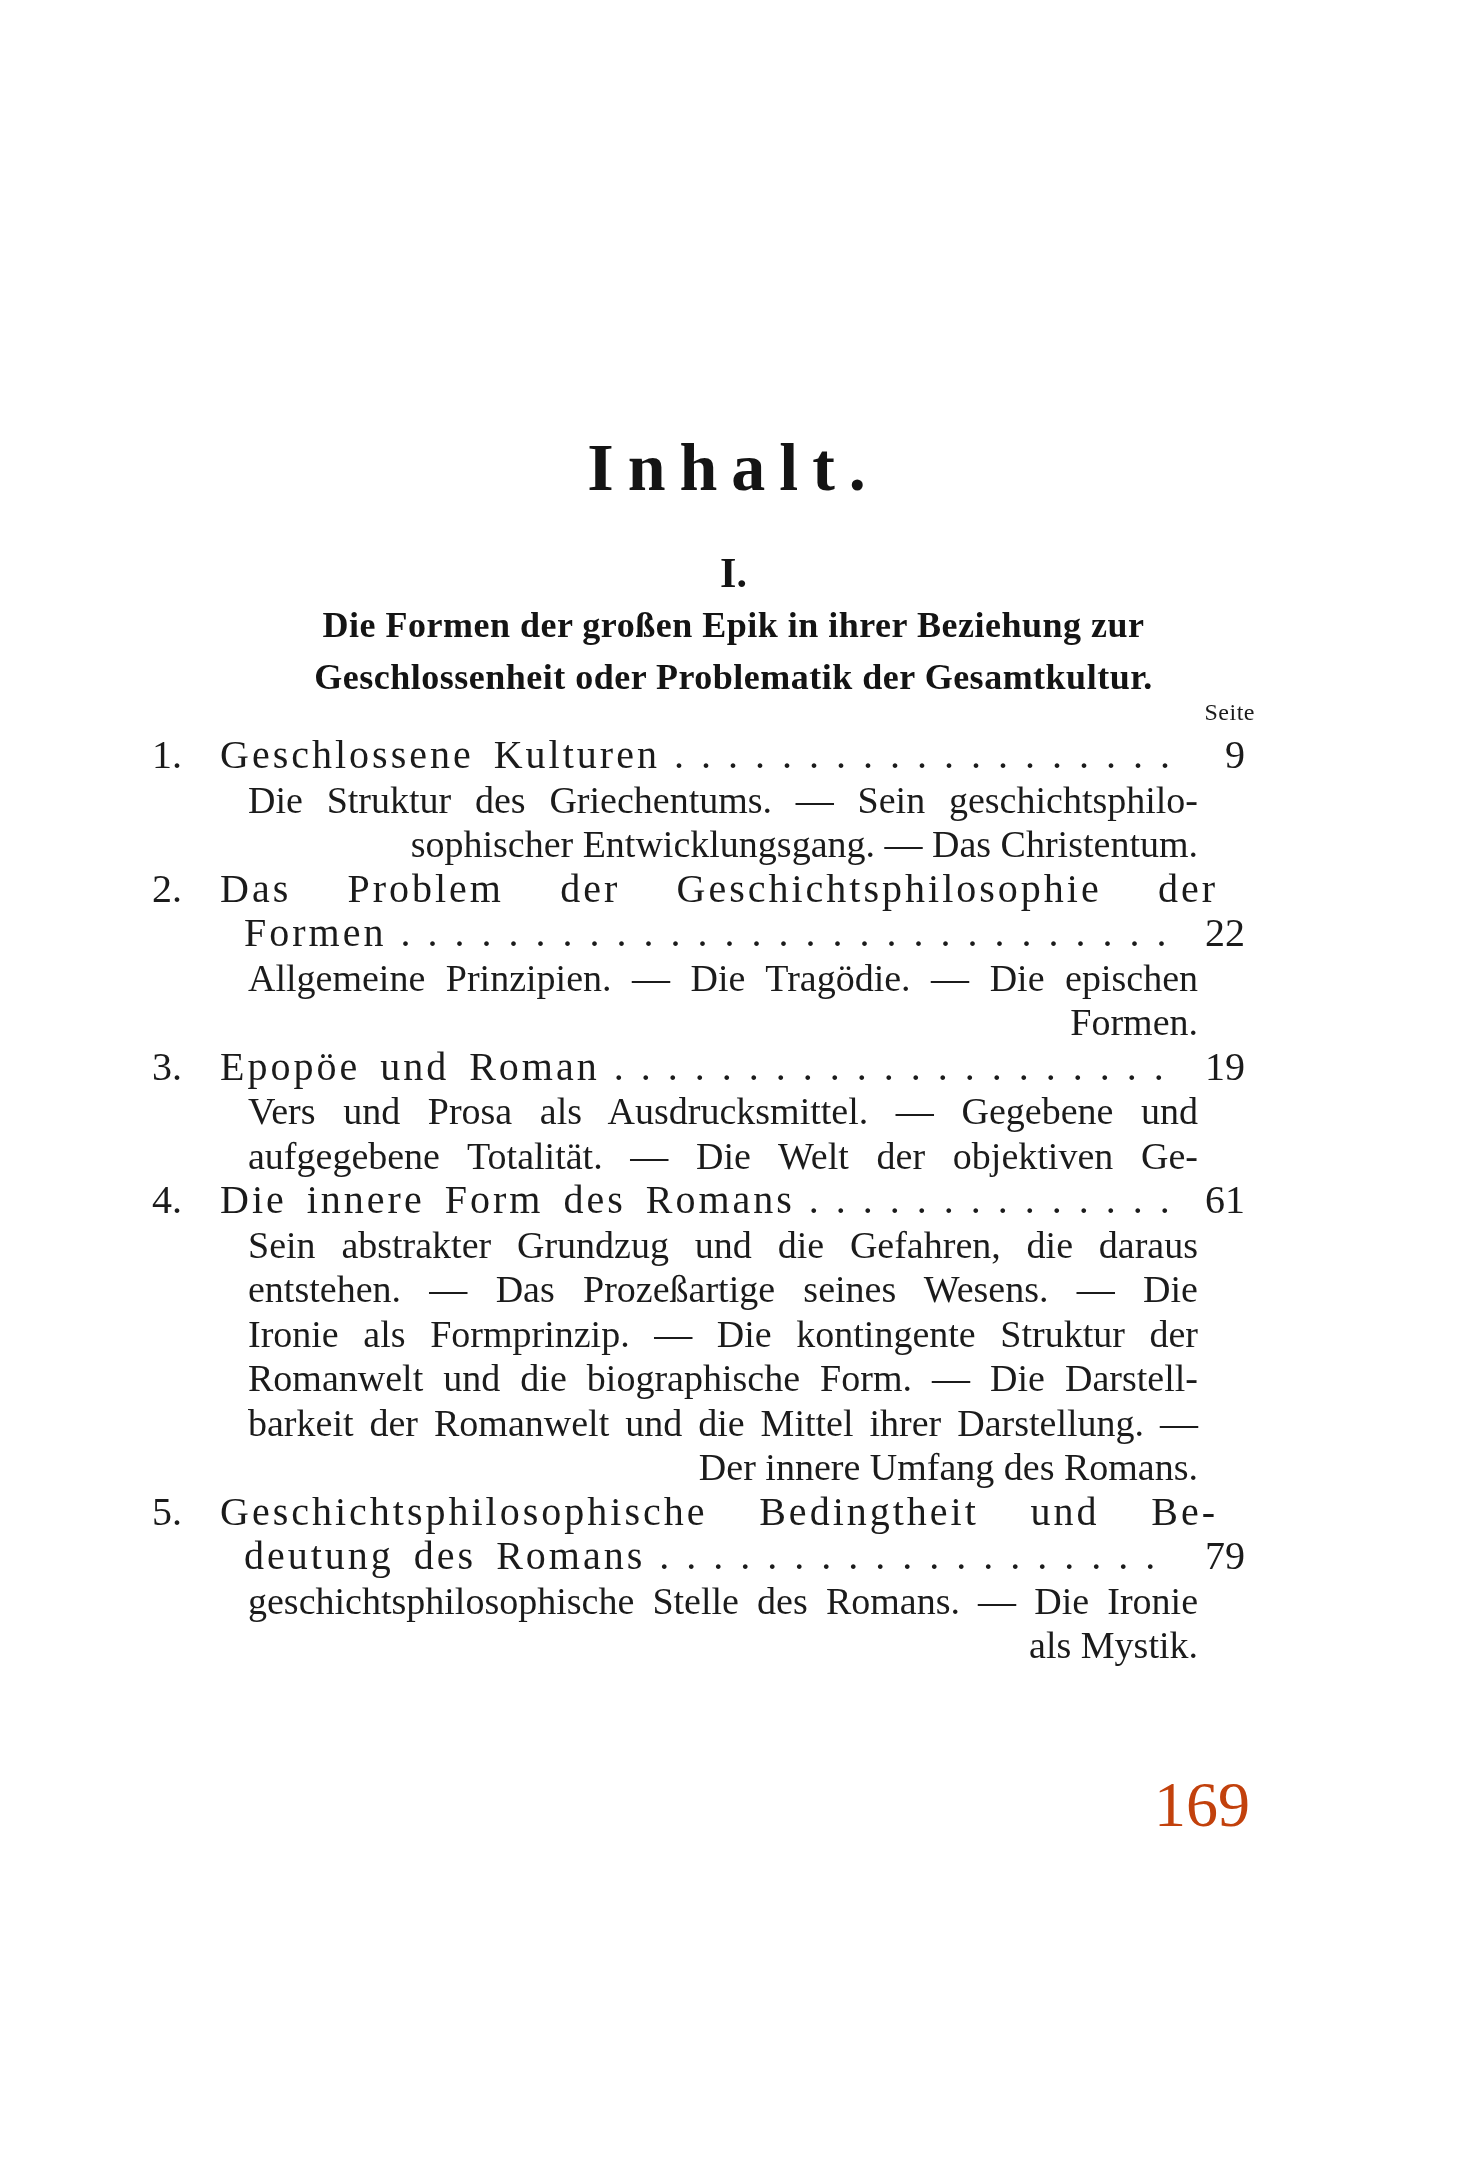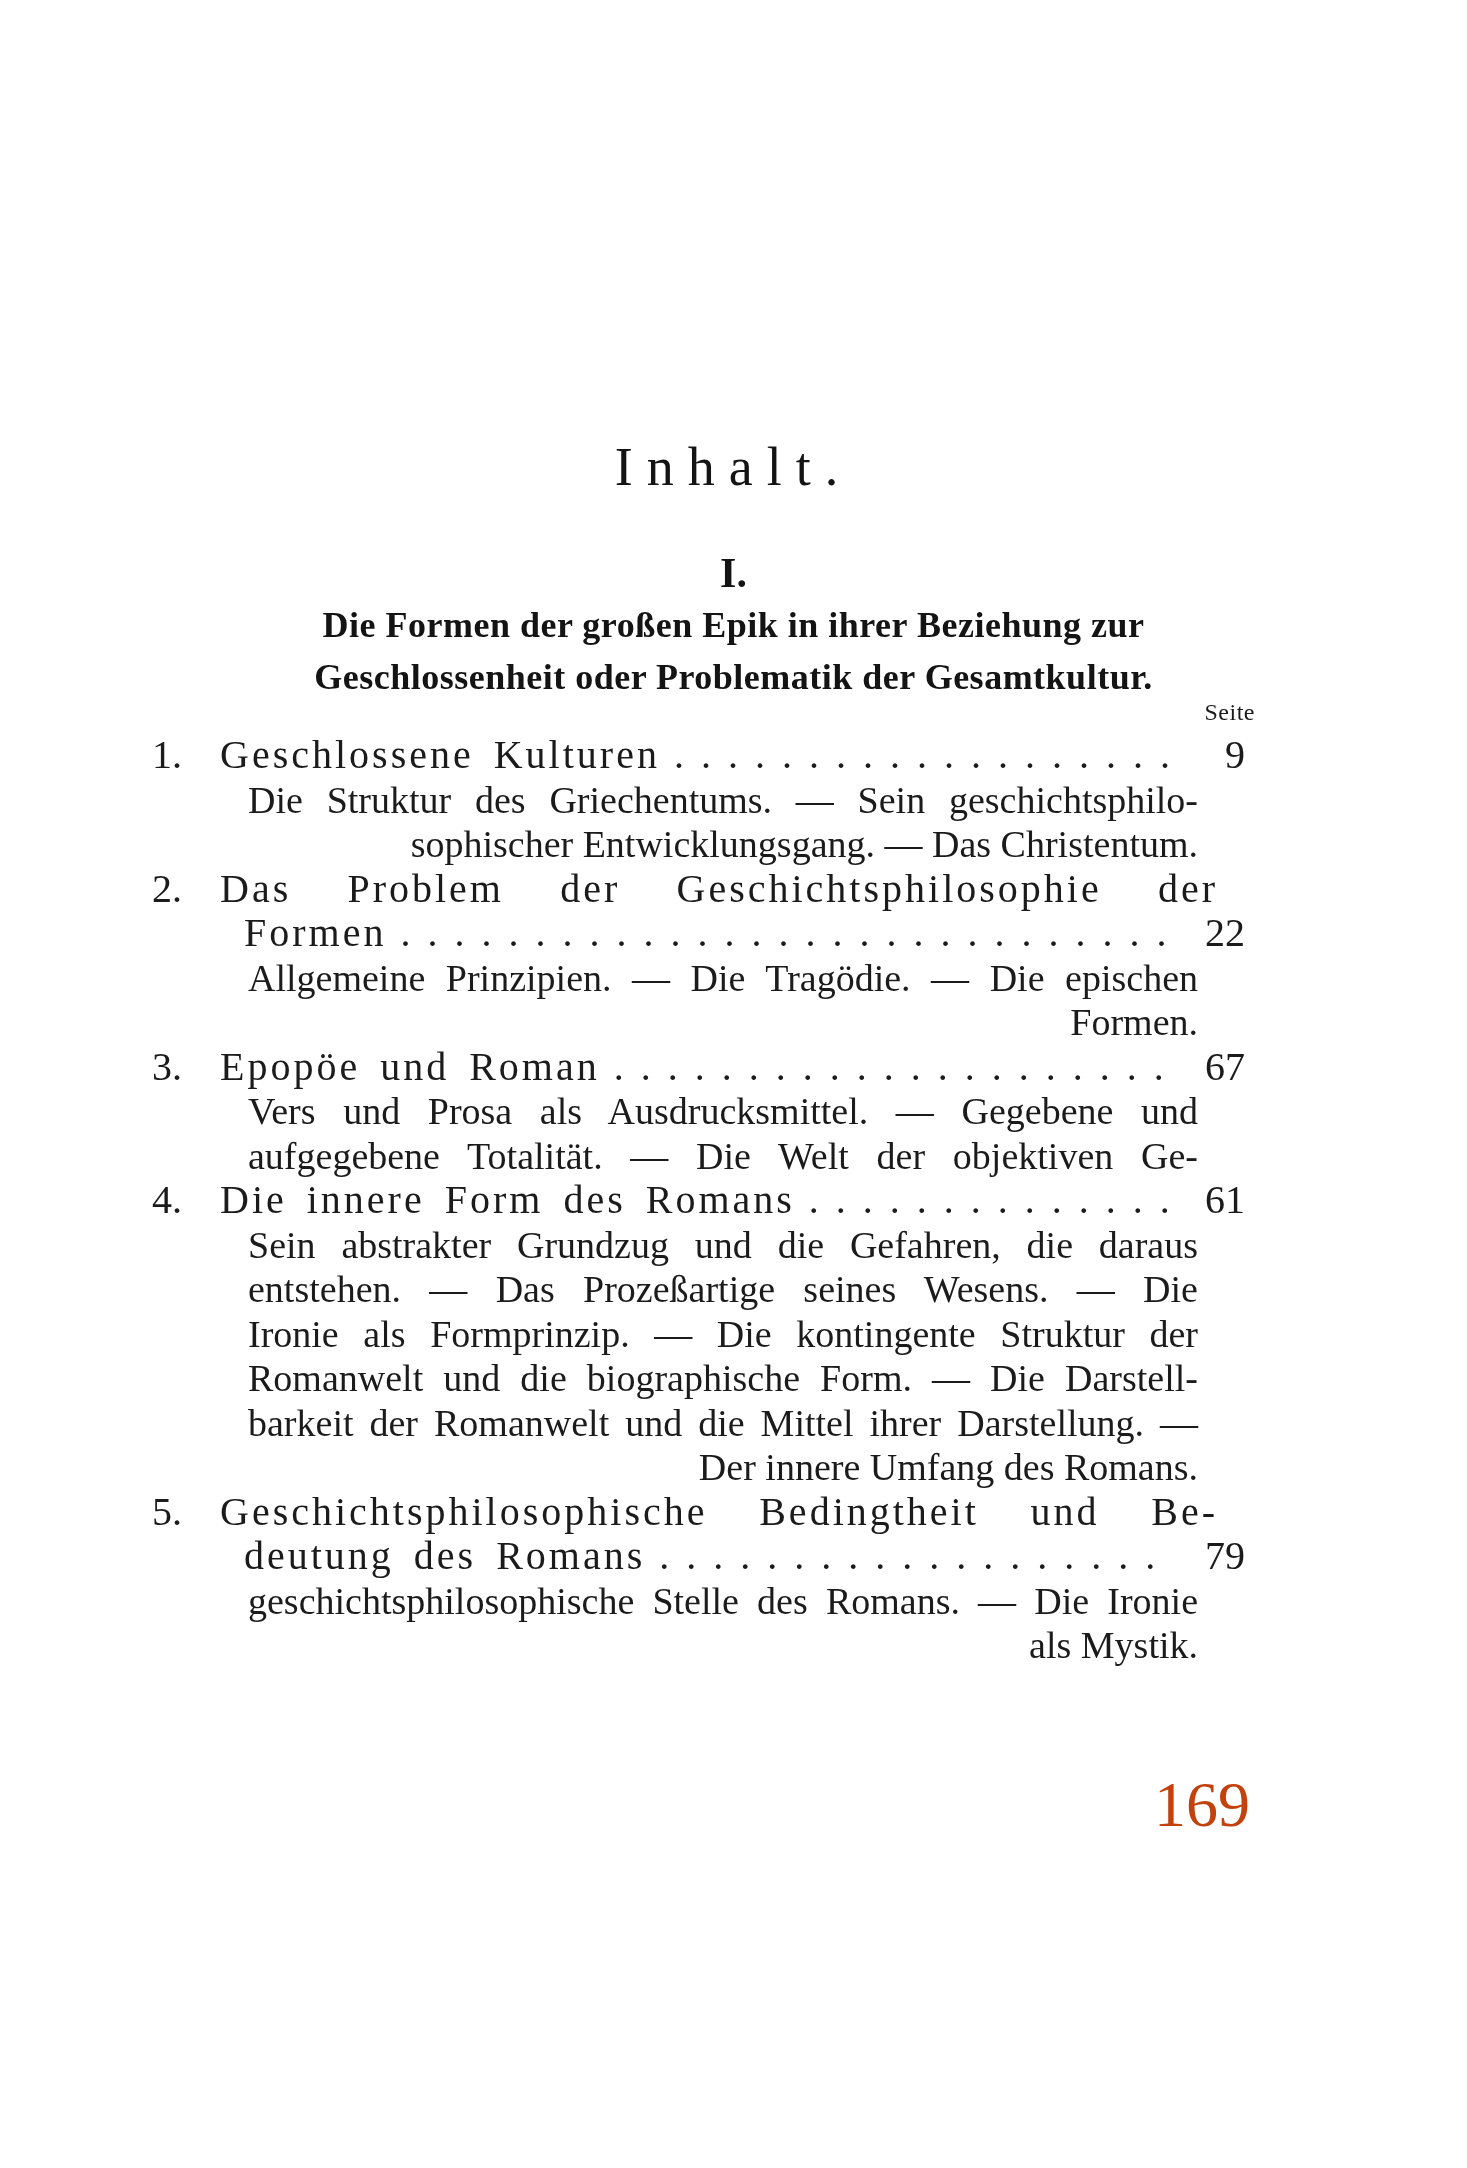--- a/index.html
+++ b/index.html
@@ -14,22 +14,22 @@
     background: #ffffff;
     color: #1b1b1b;
     overflow: hidden;
   }
 
   
   .inhalt {
     position: absolute; top: 430px; left: 0; width: 100%;
     margin: 0;
     text-align: center;
-    font-size: 54px; line-height: 74px;
-    font-weight: 400;
+    font-size: 68px; line-height: 74px;
+    font-weight: 700;
     letter-spacing: 14px;
     color: #141414;
   }
 
   
   .numeral {
     position: absolute; top: 552px; left: 0; width: 100%;
     text-align: center;
     font-size: 42px; line-height: 42px;
     font-weight: 700;
@@ -151,21 +151,21 @@
         <div class="dl j">Allgemeine Prinzipien. — Die Tragödie. — Die epischen</div>
         <div class="dl">Formen.</div>
       </div>
     </div>
 
     <div class="entry">
       <div class="tline">
         <span class="num">3.</span>
         <span class="ttl">Epopöe und Roman</span>
         <span class="leader"></span>
-        <span class="pg">67</span>
+        <span class="pg">19</span>
       </div>
       <div class="desc">
         <div class="dl j">Vers und Prosa als Ausdrucksmittel. — Gegebene und</div>
         <div class="dl j">aufgegebene Totalität. — Die Welt der objektiven Ge-</div>
       </div>
     </div>
 
     <div class="entry">
       <div class="tline">
         <span class="num">4.</span>

